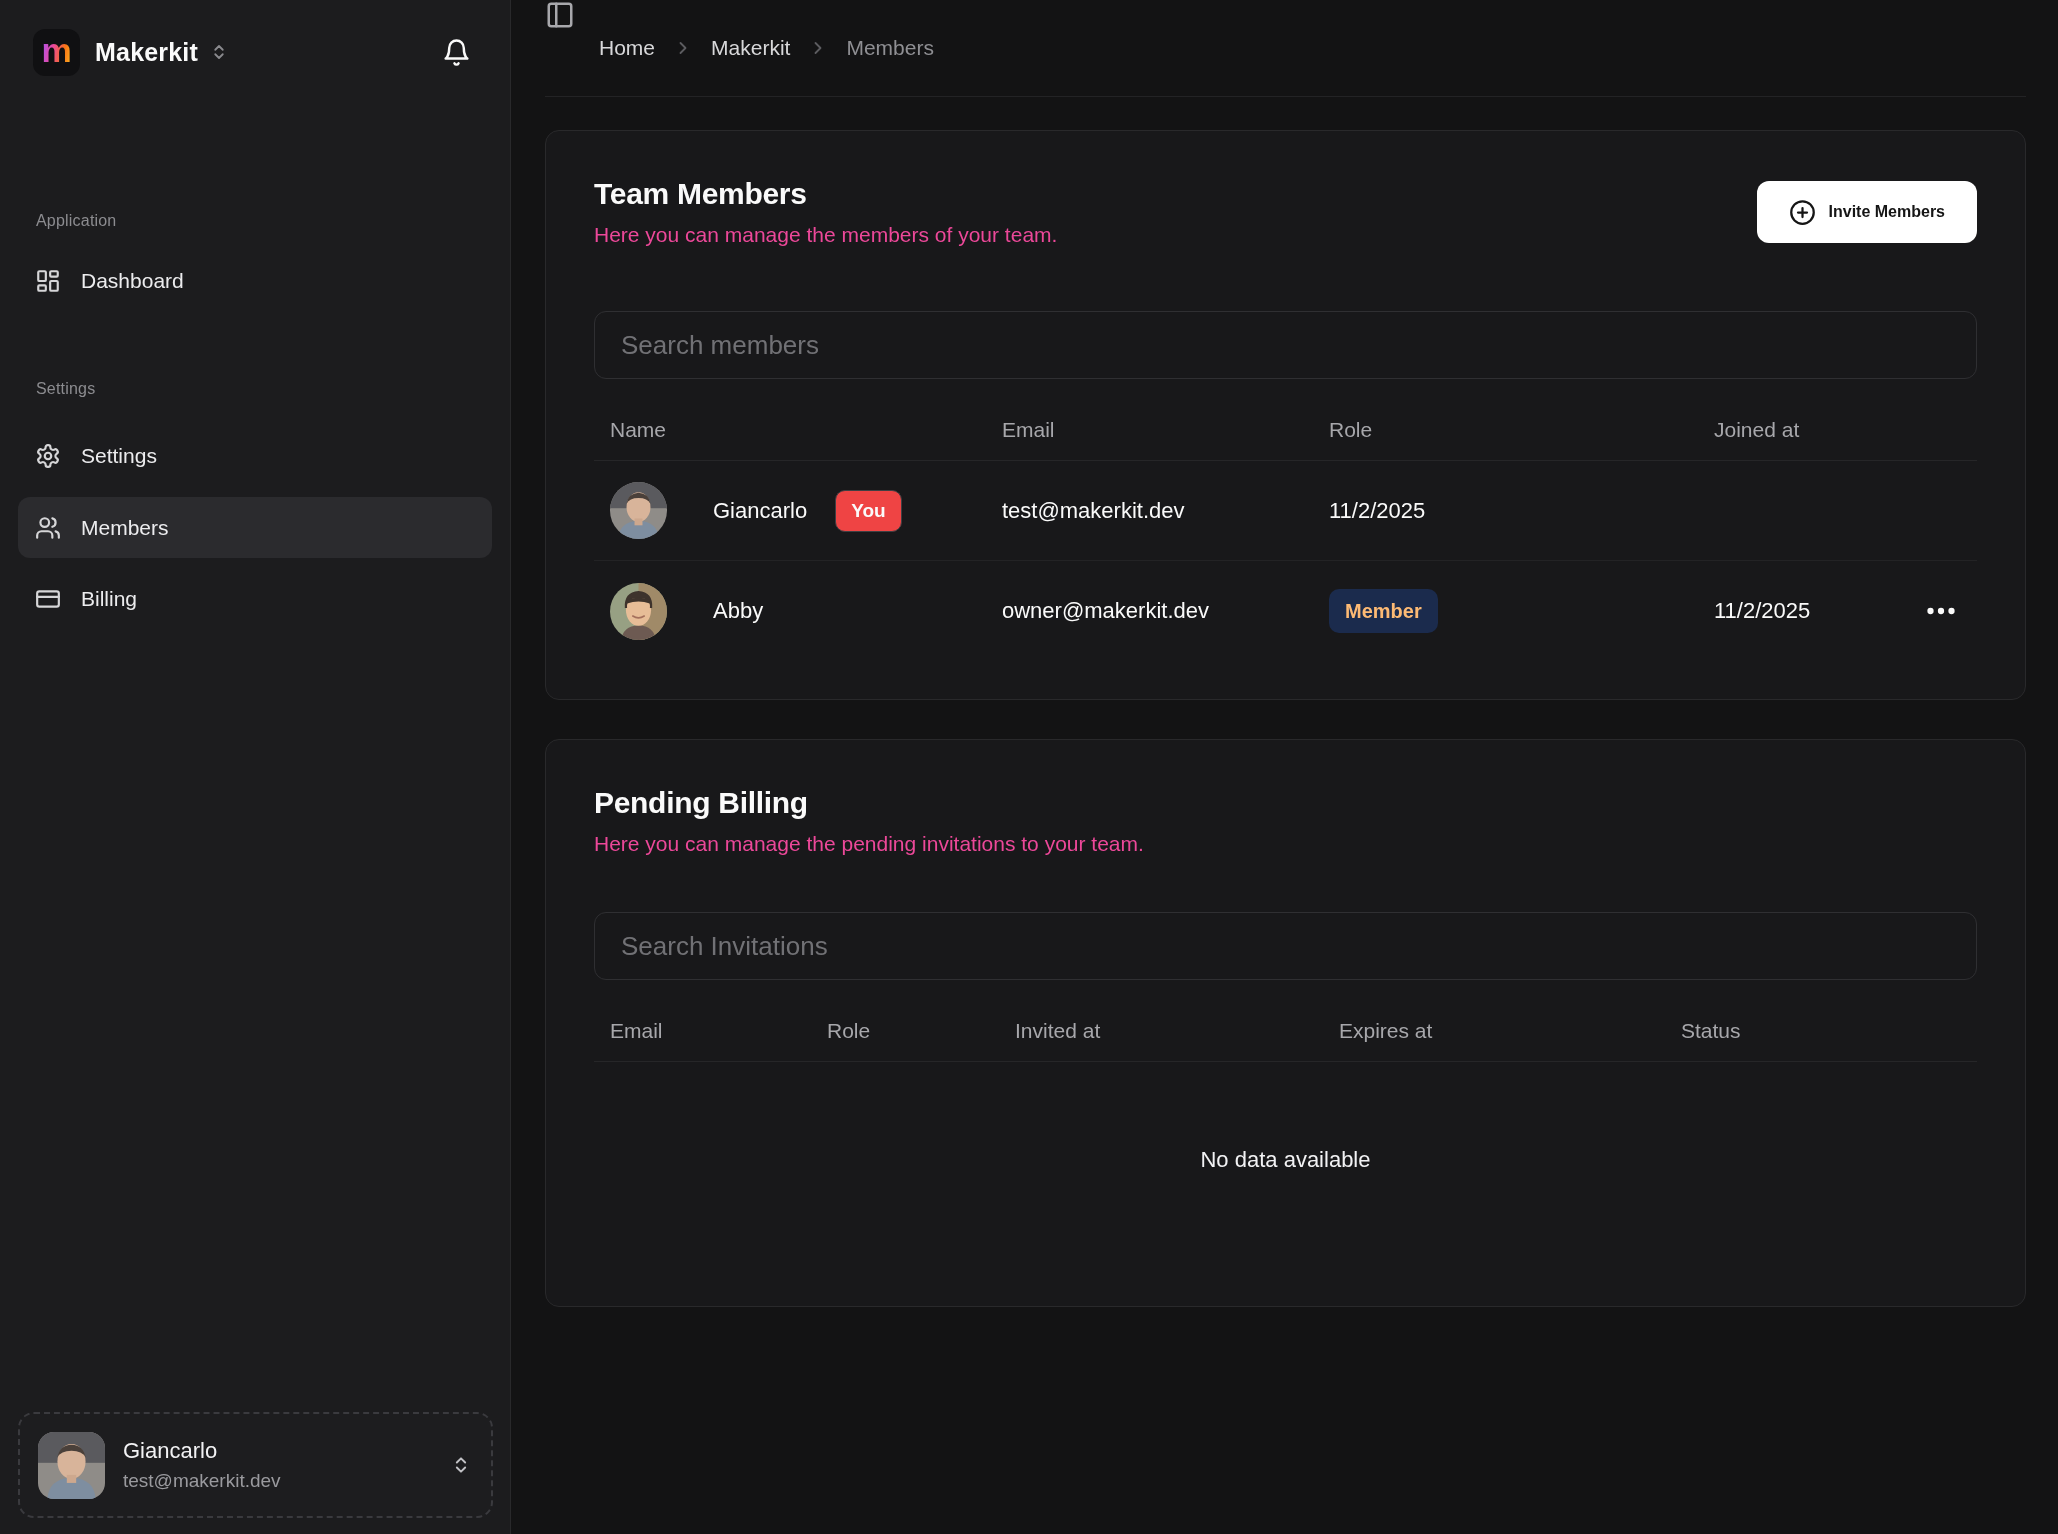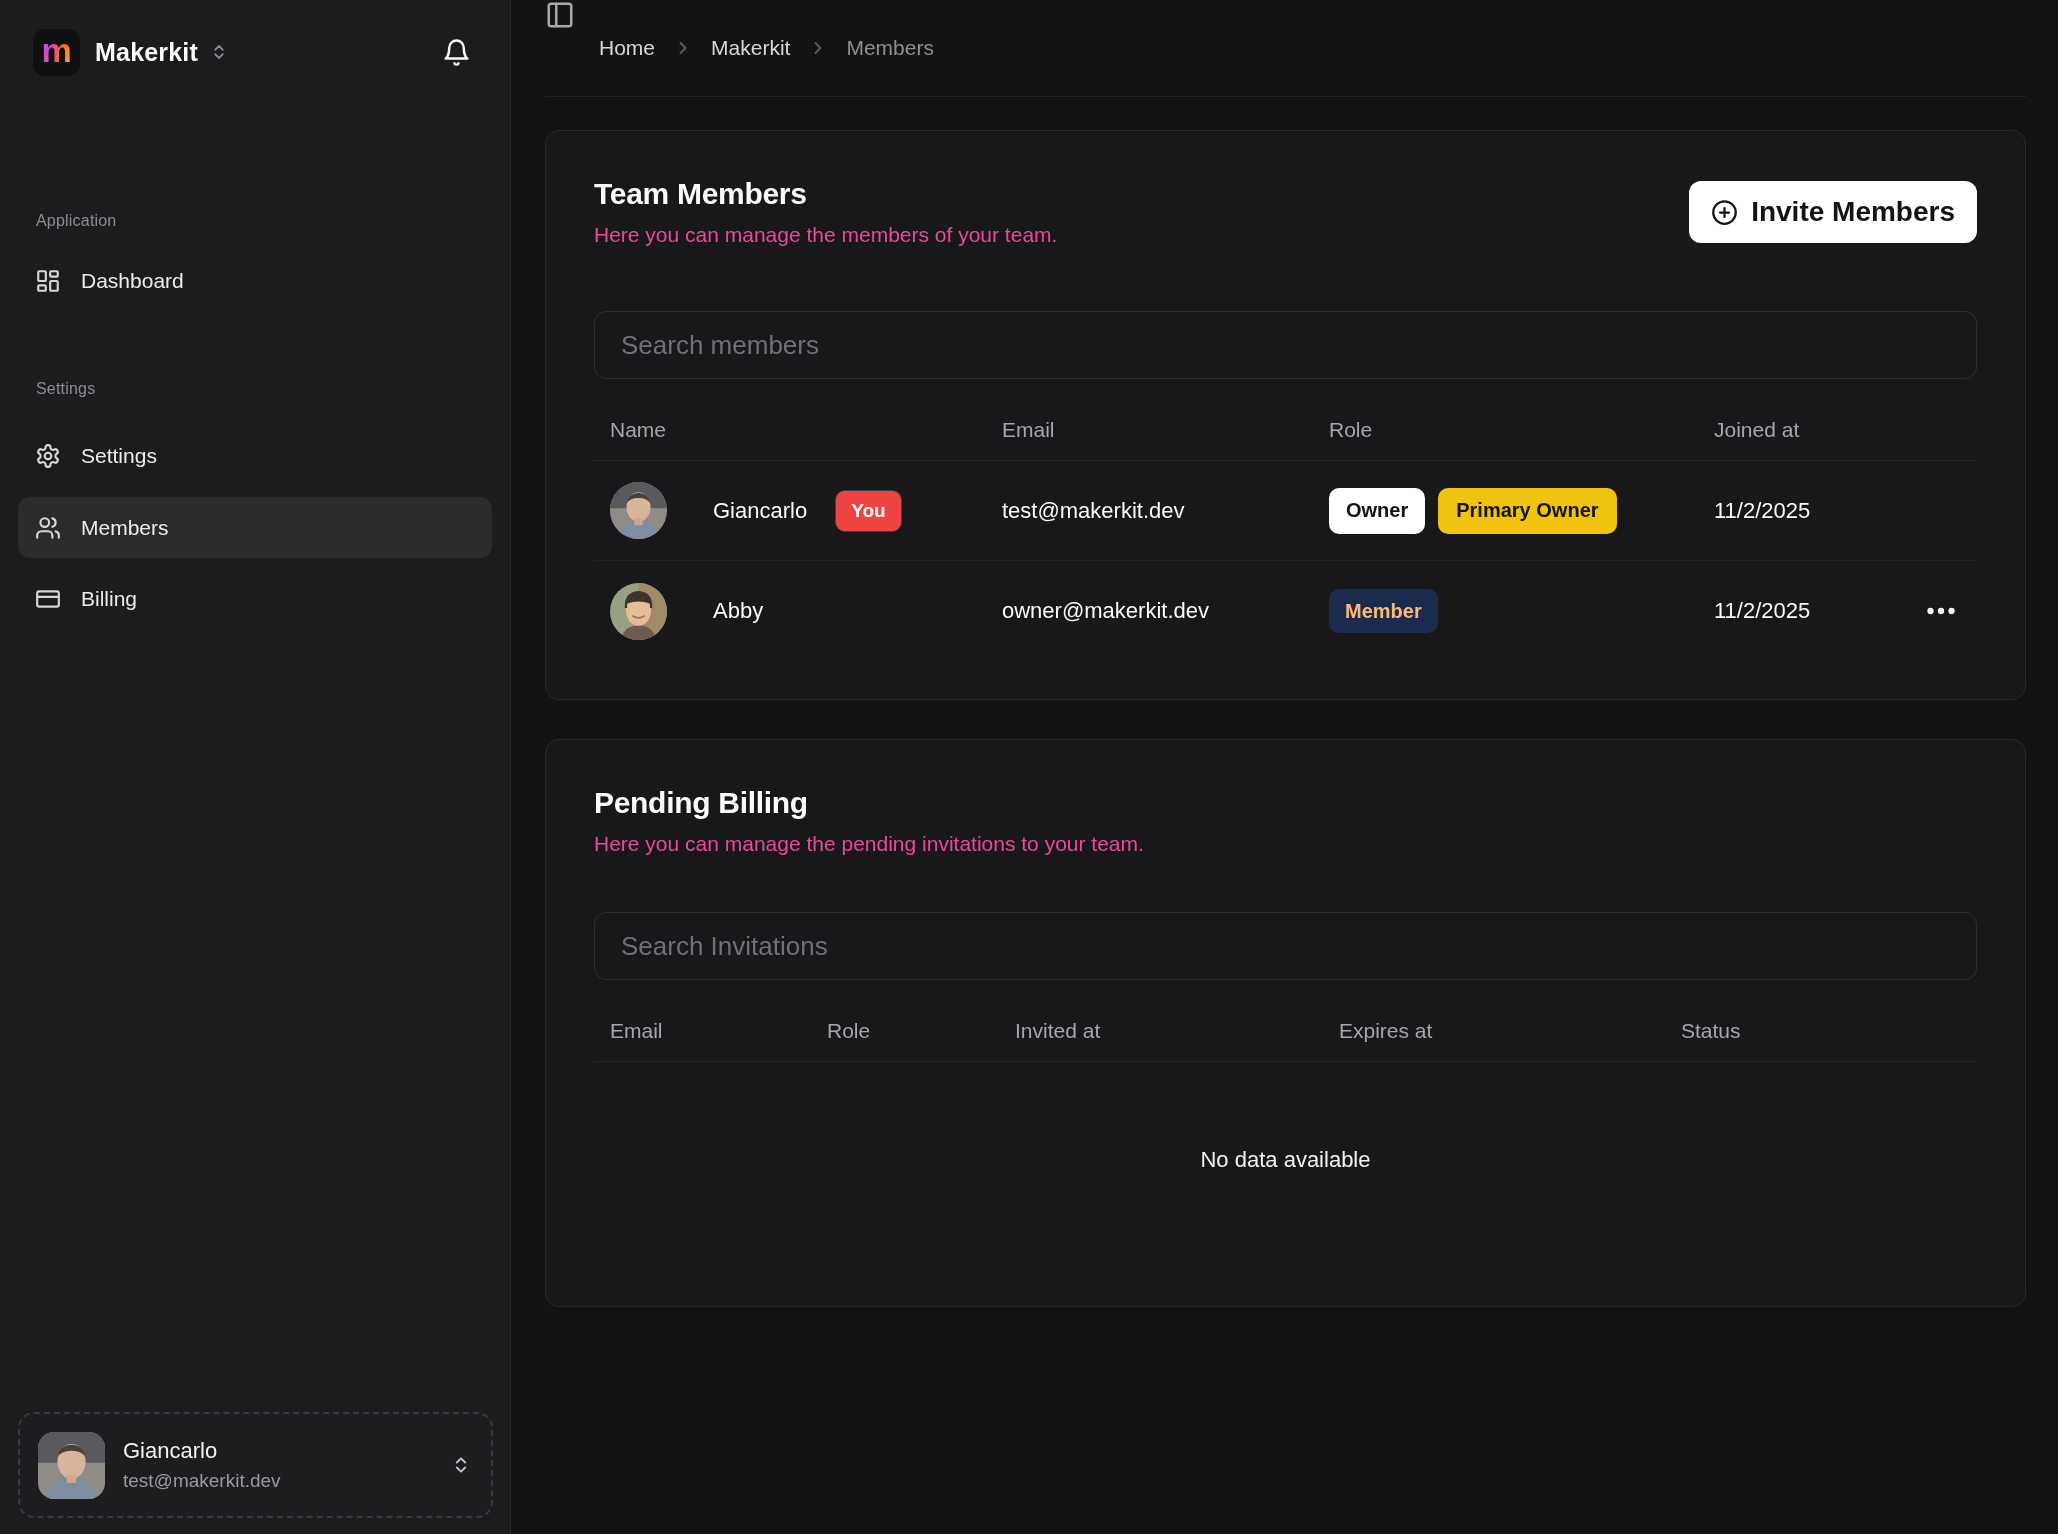--- a/index.html
+++ b/index.html
@@ -78,22 +78,22 @@
   .card { background:#18181a; border:1px solid #29292b; border-radius:14px; }
   .card-members { margin-top:33px; padding:46px 48px 38px; }
   .card-invites { margin-top:39px; padding:46px 48px 48px; }
 
   .card-head { display:flex; justify-content:space-between; align-items:center; }
   .card-title { font-size:30px; font-weight:700; letter-spacing:-.3px; color:#fafafa; }
   .card-sub { margin-top:12px; font-size:21px; color:#ec4899; }
 
   .invite-btn {
     height:62px; border:none; border-radius:12px; background:#ffffff; color:#151515;
-    font-family:inherit; font-size:28px; font-weight:600;
-    display:flex; align-items:center; gap:13px; padding:0 22px; cursor:pointer;
+    font-family:inherit; font-size:16px; font-weight:600;
+    display:flex; align-items:center; gap:13px; padding:0 32px; cursor:pointer;
   }
 
   .search-input {
     width:100%; height:68px; border-radius:12px;
     background:transparent; border:1px solid #2f2f32;
     color:#e8e8ea; font-family:inherit; font-size:26px; padding:0 26px; outline:none;
   }
   .search-input::placeholder { color:#717175; }
   .mt-search-members { margin-top:64px; }
   .mt-search-invites { margin-top:56px; }
@@ -288,24 +288,20 @@
               <path d="M14 100 Q16 70 50 68 Q84 70 86 100 Z" fill="#7e8ea0"></path>
               <ellipse cx="50" cy="44" rx="21" ry="26" fill="#d8b49a"></ellipse>
               <path d="M29 38 Q32 20 50 19 Q68 20 71 38 Q66 28 50 28 Q34 28 29 38 Z" fill="#4a403a"></path>
               <rect x="43" y="64" width="14" height="12" fill="#cda88e"></rect>
             </svg>
         </div>
         <span class="member-name">Giancarlo</span>
         <span class="badge badge-outline">You</span>
       </div>
       <div><span class="cell-text">test@makerkit.dev</span></div>
-      <div class="role-cell">
-        <span class="badge badge-white">Owner</span>
-        <span class="badge badge-gold">Primary Owner</span>
-      </div>
       <div><span class="cell-text">11/2/2025</span></div>
       <div></div>
     </div>
 
     
     <div class="grid-row tm-grid trow">
       <div class="name-cell">
         <div class="row-avatar">
           <svg width="57" height="57" viewBox="0 0 100 100">
               <rect width="100" height="100" fill="#97a083"></rect>

